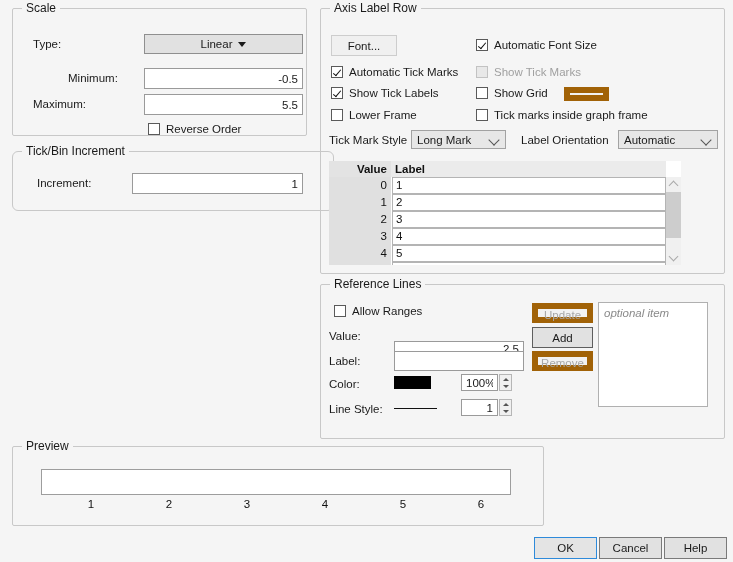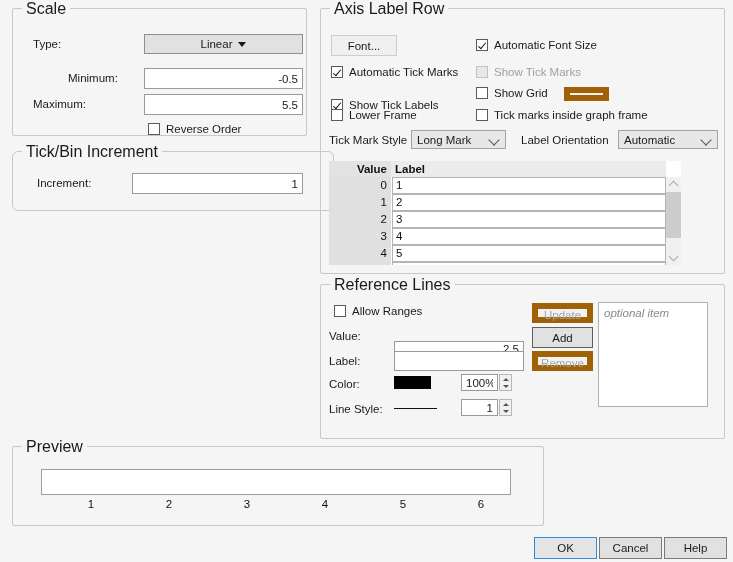--- a/index.html
+++ b/index.html
@@ -24,21 +24,21 @@
     border-radius: 2px;
     background: transparent;
     box-sizing: border-box;
   }
   .group > .legend {
     position: absolute;
     top: -7px;
     left: 9px;
     background: #f5f5f5;
     padding: 0 4px;
-    font-size: 16px;
+    font-size: 12px;
     color: #1a1a1a;
     line-height: 13px;
     white-space: nowrap;
   }
 
   
   .lbl {
     position: absolute;
     font-size: 11.5px;
     color: #1a1a1a;
@@ -383,21 +383,21 @@
 
   <div class="cb" style="left:10px; top:56px;">
     <span class="box checked"></span>
     <span class="cbtxt">Automatic Tick Marks</span>
   </div>
   <div class="cb" style="left:155px; top:56px;">
     <span class="box dis"></span>
     <span class="cbtxt dis">Show Tick Marks</span>
   </div>
 
-  <div class="cb" style="left:10px; top:77px;margin-top:12px;">
+  <div class="cb" style="left:10px; top:77px;">
     <span class="box checked"></span>
     <span class="cbtxt">Show Tick Labels</span>
   </div>
   <div class="cb" style="left:155px; top:77px;">
     <span class="box"></span>
     <span class="cbtxt">Show Grid</span>
   </div>
   <div class="btn disabled" style="left:243px; top:78px; width:45px; height:14px;"></div>
 
   <div class="cb" style="left:10px; top:99px;">

